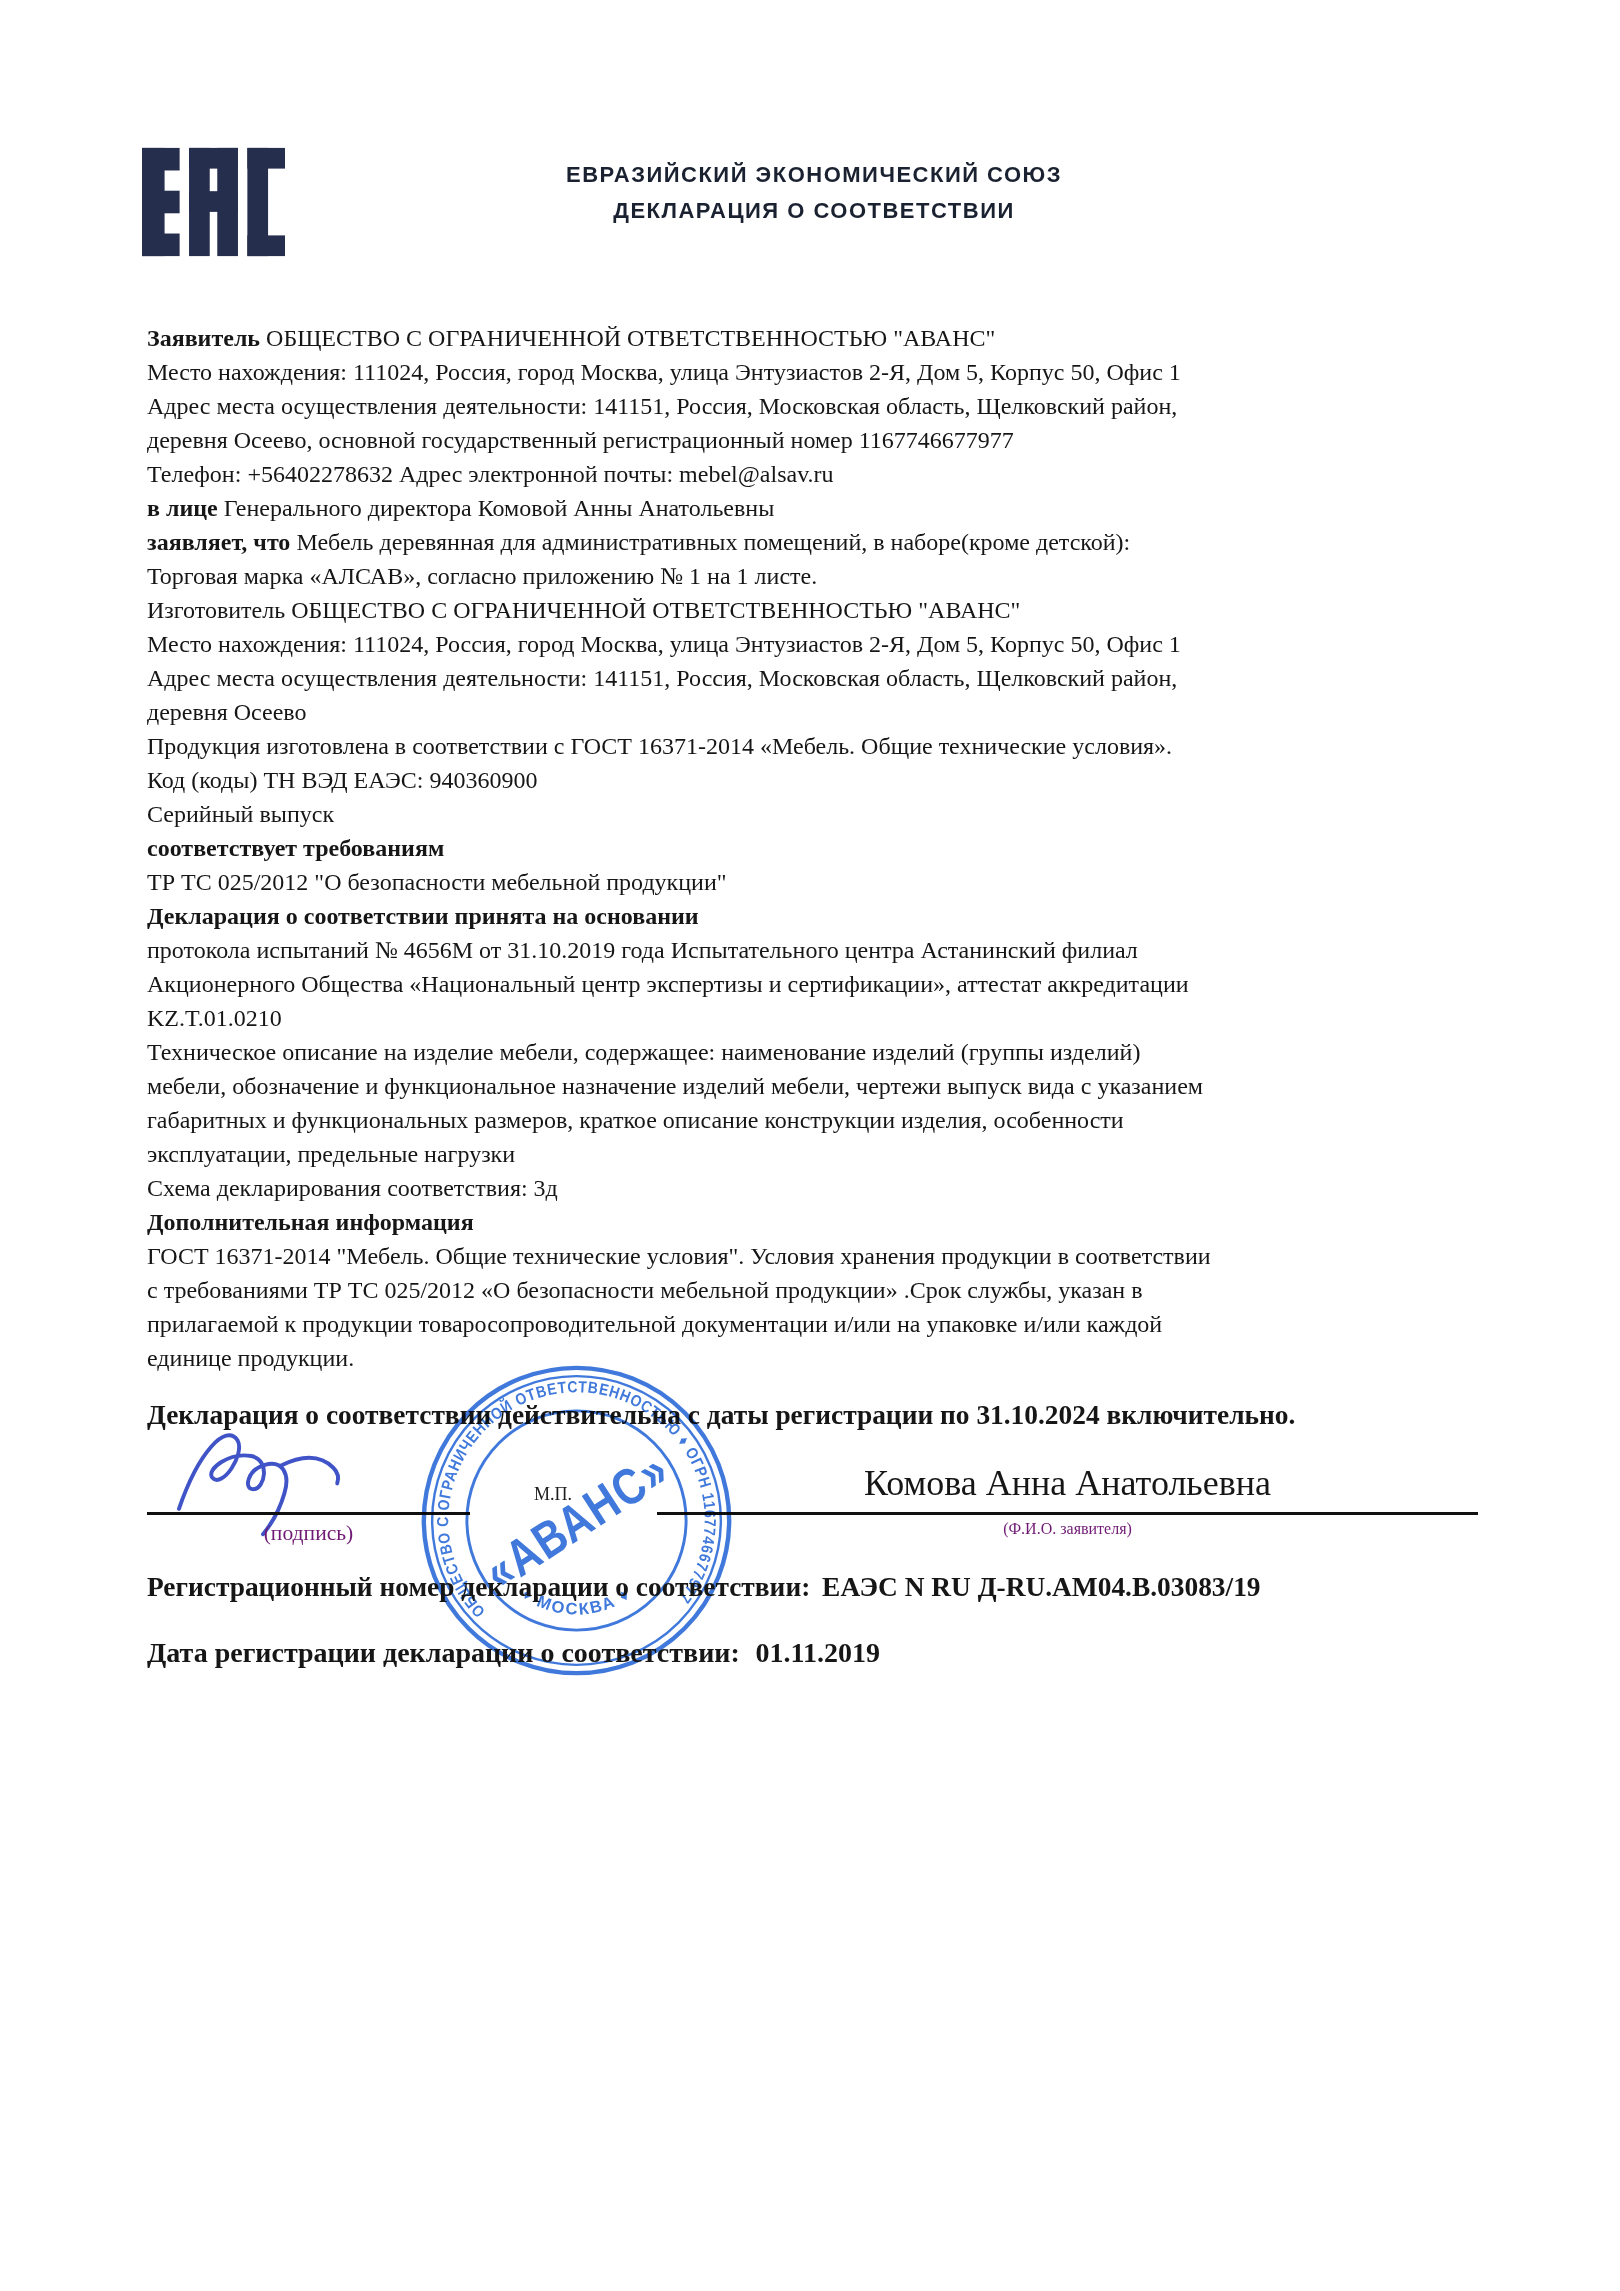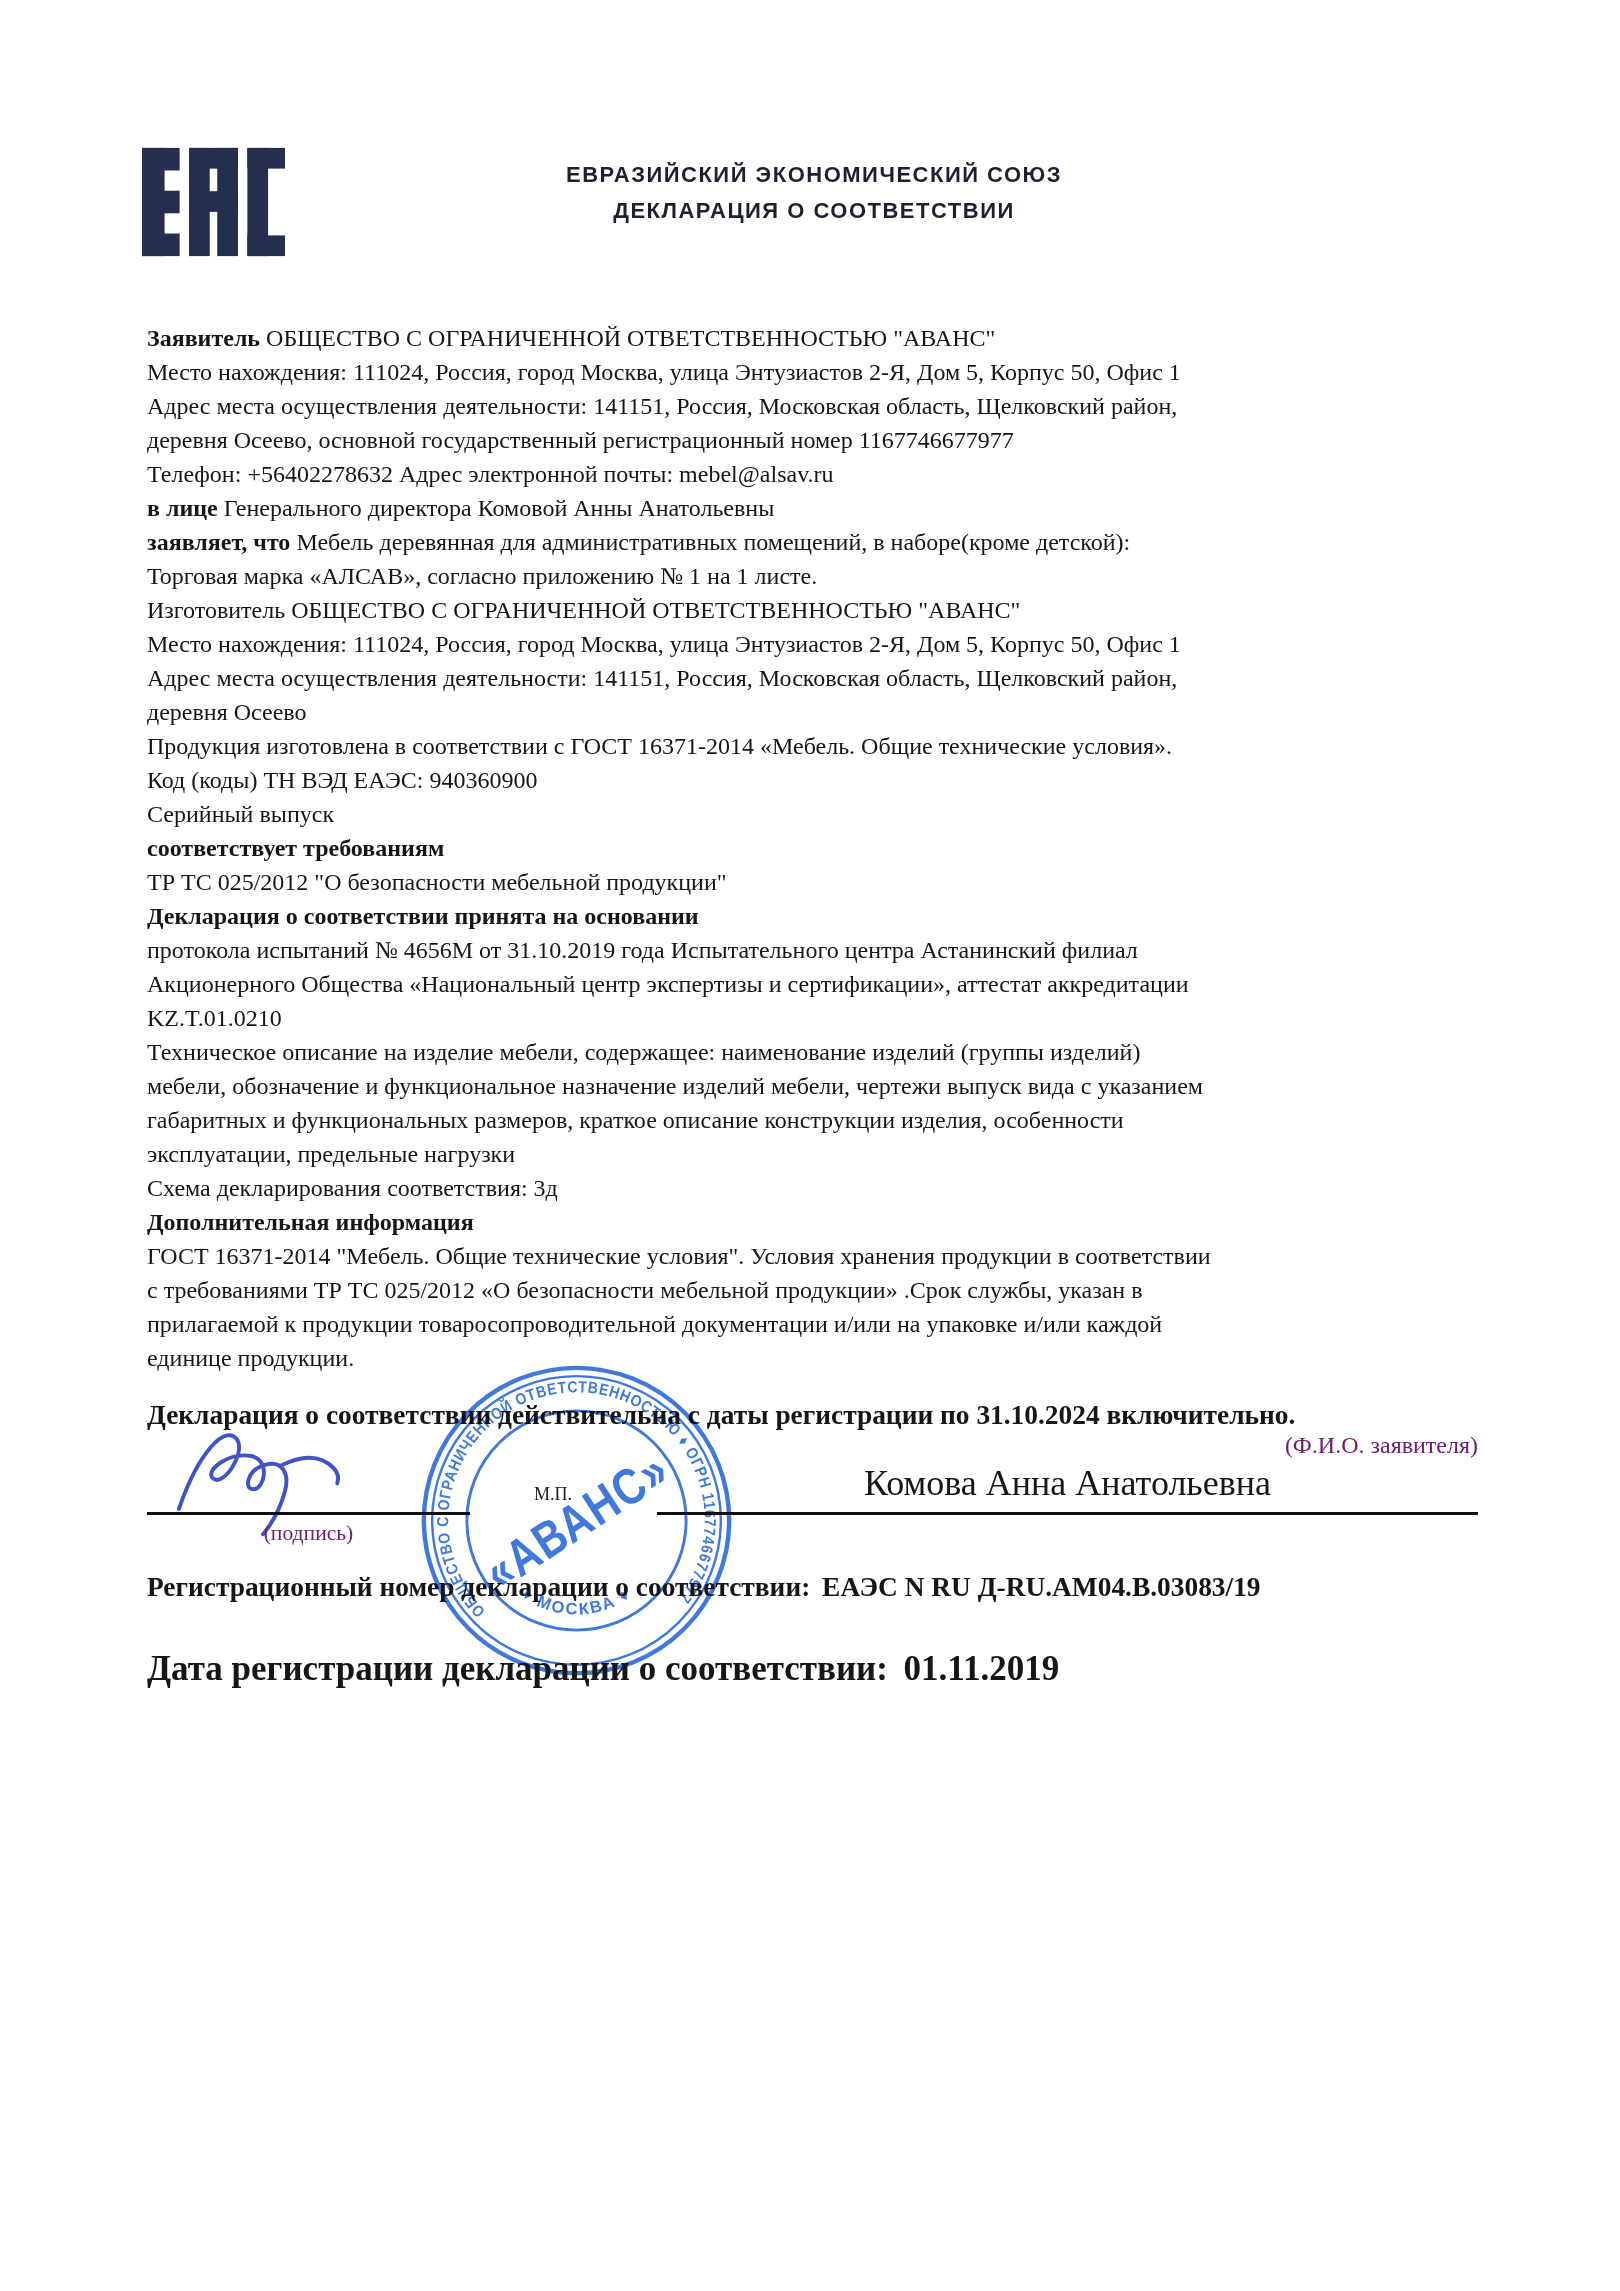--- a/index.html
+++ b/index.html
@@ -21,29 +21,29 @@
   .line b { font-weight:bold; }
   
   .validity { position:absolute; left:147px; top:1400px; width:1372px;
     font-size:27.4px; font-weight:bold; white-space:nowrap; }
   
   .sig-line { position:absolute; height:2.9px; background:#101010; }
   .sig-line.left { left:147px; top:1512px; width:323px; }
   .sig-line.right { left:657px; top:1512px; width:821px; }
   .sig-caption { position:absolute; text-align:center; color:#701a75; }
   .sig-caption.left { left:147px; top:1521px; width:323px; font-size:21.6px; }
-  .sig-caption.right { left:657px; top:1432px; width:821px; font-size:24px;text-align:right; }
+  .sig-caption.right { left:657px; top:1520px; width:821px; font-size:16px; }
   .mp { position:absolute; left:534px; top:1484px; font-size:18px; color:#1d1d1d; }
   .fio-name { position:absolute; left:657px; top:1462px; width:821px;
     text-align:center; font-size:36px; }
   
   .reg-number { position:absolute; left:147px; top:1572px; font-size:27.4px;
     font-weight:bold; white-space:nowrap; }
-  .reg-date   { position:absolute; left:147px; top:1637px; font-size:35px;
-    font-weight:bold; white-space:nowrap;margin-top:12px; }
+  .reg-date   { position:absolute; left:147px; top:1637px; font-size:28px;
+    font-weight:bold; white-space:nowrap; }
   .reg-number .val { margin-left:11.8px; }
   .reg-date .val { margin-left:15.7px; }
   
   .stamp { position:absolute; left:416px; top:1360px; width:321px; height:321px;
     mix-blend-mode:multiply; opacity:0.92; }
   .stamp text { font-family:"Liberation Sans", sans-serif; font-weight:bold; }
   .signature-ink { position:absolute; left:165px; top:1415px; width:235px;
     height:127px; mix-blend-mode:multiply; }
 </style>
 </head>

